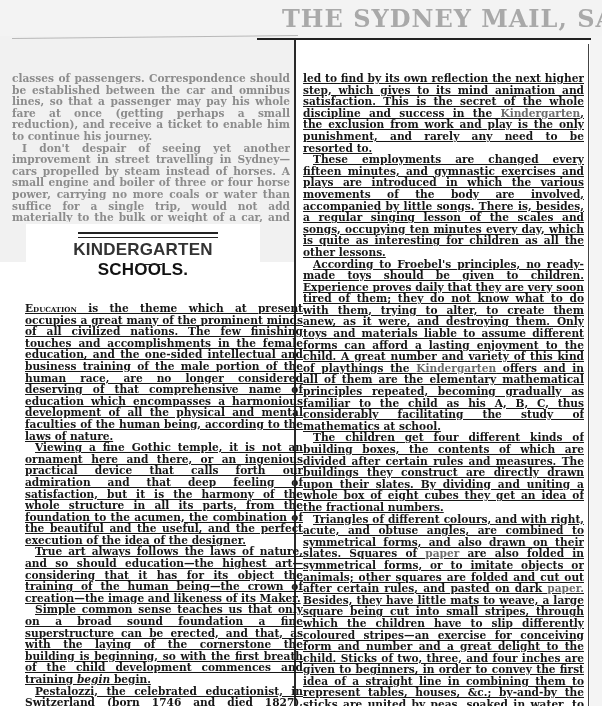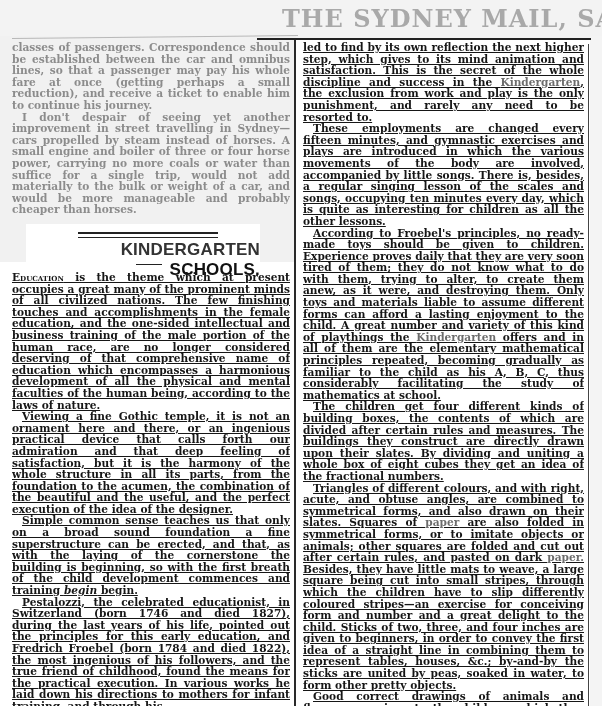--- a/index.html
+++ b/index.html
@@ -41,37 +41,37 @@
   }
   .col-divider-right {
     position: absolute; left: 588px; top: 44px; width: 1px; height: 662px;
     background: #444;
   }
   .col {
     position: absolute; overflow: hidden;
     font-size: 10.6px; line-height: 11.6px; text-align: justify;
   }
   .col p { margin: 0; text-indent: 10px; }
-  .col p.noindent { text-indent: 0; }
+  .col p.noindent { text-indent: 0; margin-top: 31px; }
   .faded { color: #8c8c8c; font-weight: bold; }
   .dark { color: #161616; font-weight: bold; text-decoration: underline; }
   .col-left-top { left: 12px; top: 42px; width: 278px; height: 180px; }
-  .col-left-main { left: 12px; top: 272px; width: 278px; height: 434px; }
+  .col-left-main { left: 25px; top: 272px; width: 278px; height: 434px; }
   .col-right { left: 303px; top: 42px; width: 281px; height: 664px; }
   .headline-box {
     position: absolute; left: 26px; top: 224px; width: 234px; height: 40px;
     background: #ffffff;
   }
   .headline-rule {
     position: absolute; left: 78px; top: 232px; width: 140px; height: 3px;
     border-top: 2px solid #222; border-bottom: 1px solid #222;
   }
   .headline {
     position: absolute; left: 26px; top: 240px; width: 234px;
-    text-align: right; font-family: "Liberation Sans", sans-serif;
+    text-align: center; font-family: "Liberation Sans", sans-serif;
     font-weight: bold; font-size: 17px; letter-spacing: 0.2px;
   }
   .headline .h1 { color: #333; }
   .headline .h2 { color: #111; }
   .headline-underrule {
     position: absolute; left: 136px; top: 264px; width: 26px; height: 1px;
     background: #222;
   }
   .smallcaps { font-variant: small-caps; }
   .hl-word { color: #6c6c6c; }
@@ -99,20 +99,21 @@
 <div class="headline-rule"></div>
 <div class="headline">
   <span class="h1">KINDERGARTEN</span>
   <span class="h2">SCHOOLS.</span>
 </div>
 <div class="headline-underrule"></div>
 
 <div class="col col-left-main dark">
   <p class="noindent"><span class="smallcaps">Education</span><span> is the theme which at present occupies a great many of the prominent minds of all civilized nations. The few finishing touches and accomplishments in the female education, and the one-sided intellectual and business training of the male portion of the human race, are no longer considered deserving of that comprehensive name of education which encompasses a harmonious development of all the physical and mental faculties of the human being, according to the laws of nature.</span></p>
   <p>Viewing a fine Gothic temple, it is not an ornament here and there, or an ingenious practical device that calls forth our admiration and that deep feeling of satisfaction, but it is the harmony of the whole structure in all its parts, from the foundation to the acumen, the combination of the beautiful and the useful, and the perfect execution of the idea of the designer.</p>
+  <p>True art always follows the laws of nature, and so should education—the highest art—considering that it has for its object the training of the human being—the crown of creation—the image and likeness of its Maker.</p>
   <p><span>Simple common sense teaches us that only on a broad sound foundation a fine superstructure can be erected, and that, as with the laying of the cornerstone the building is beginning, so with the first breath of the child development commences and training </span><em>begin</em><span> begin.</span></p>
   <p><span>Pestalozzi, the celebrated educationist, in Switzerland (born 1746 and died 1827), during the last years of his life, pointed out the principles for this early education, and Fredrich Froebel (born 1784 and died 1822), the most ingenious of his followers, and the true friend of childhood, found the means for the practical execution. In various works he laid down his directions to mothers for infant training, and through his </span></p>
 </div>
 
 <div class="col col-right dark">
   <p class="noindent"><span>led to find by its own reflection the next higher step, which gives to its mind animation and satisfaction. This is the secret of the whole discipline and success in the </span><span class="hl-word">Kindergarten</span><span>, the exclusion from work and play is the only punishment, and rarely any need to be resorted to.</span></p>
   <p>These employments are changed every fifteen minutes, and gymnastic exercises and plays are introduced in which the various movements of the body are involved, accompanied by little songs. There is, besides, a regular singing lesson of the scales and songs, occupying ten minutes every day, which is quite as interesting for children as all the other lessons.</p>
   <p><span>According to Froebel's principles, no ready-made toys should be given to children. Experience proves daily that they are very soon tired of them; they do not know what to do with them, trying to alter, to create them anew, as it were, and destroying them. Only toys and materials liable to assume different forms can afford a lasting enjoyment to the child. A great number and variety of this kind of playthings the </span><span class="hl-word">Kindergarten</span><span> offers and in all of them are the elementary mathematical principles repeated, becoming gradually as familiar to the child as his A, B, C, thus considerably facilitating the study of mathematics at school.</span></p>
   <p>The children get four different kinds of building boxes, the contents of which are divided after certain rules and measures. The buildings they construct are directly drawn upon their slates. By dividing and uniting a whole box of eight cubes they get an idea of the fractional numbers.</p>
   <p><span>Triangles of different colours, and with right, acute, and obtuse angles, are combined to symmetrical forms, and also drawn on their slates. Squares of </span><span class="hl-word">paper</span><span> are also folded in symmetrical forms, or to imitate objects or animals; other squares are folded and cut out after certain rules, and pasted on dark </span><span class="hl-word">paper.</span><span> Besides, they have little mats to weave, a large square being cut into small stripes, through which the children have to slip differently coloured stripes—an exercise for conceiving form and number and a great delight to the child. Sticks of two, three, and four inches are given to beginners, in order to convey the first idea of a straight line in combining them to represent tables, houses, &amp;c.; by-and-by the sticks are united by peas, soaked in water, to form other pretty objects.</span></p>

